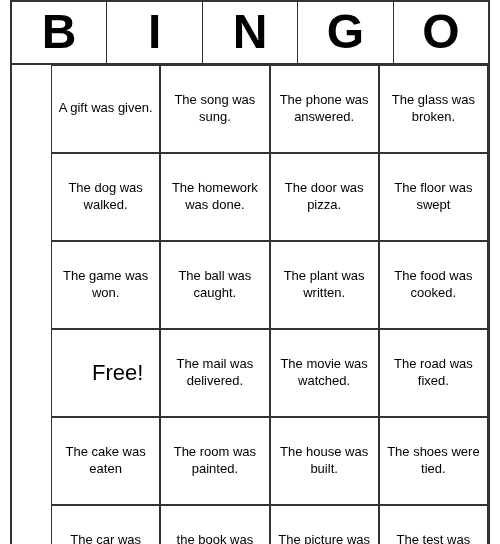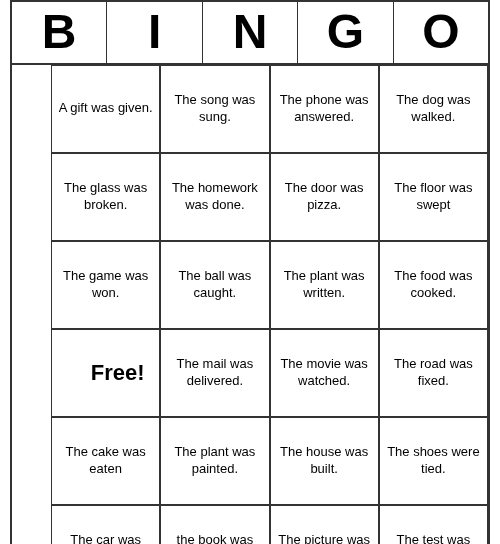--- a/index.html
+++ b/index.html
@@ -44,21 +44,21 @@
       display: flex;
       align-items: center;
       justify-content: center;
       text-align: center;
       padding: 6px 4px;
       font-size: 13px;
       line-height: 1.3;
     }
     .bingo-cell.free {
       font-size: 22px;
-      font-weight: bold;
+      font-weight: normal;
       padding-left: 28px;
     }
     .bingo-cell span {
       display: block;
     }
   </style>
 </head>
 <body>
 
 <div class="bingo-card">
@@ -73,24 +73,24 @@
   <div class="bingo-cell">
         <span>A gift was given.</span>
       </div>
       <div class="bingo-cell">
         <span>The song was sung.</span>
       </div>
       <div class="bingo-cell">
         <span>The phone was answered.</span>
       </div>
       <div class="bingo-cell">
-        <span>The dog was walked.</span>
+        <span>The glass was broken.</span>
       </div>
       <div class="bingo-cell">
-        <span>The glass was broken.</span>
+        <span>The dog was walked.</span>
       </div>
       <div class="bingo-cell">
         <span>The homework was done.</span>
       </div>
       <div class="bingo-cell">
         <span>The door was pizza.</span>
       </div>
       <div class="bingo-cell">
         <span>The floor was swept</span>
       </div>
@@ -115,21 +115,21 @@
       <div class="bingo-cell">
         <span>The movie was watched.</span>
       </div>
       <div class="bingo-cell">
         <span>The road was fixed.</span>
       </div>
       <div class="bingo-cell">
         <span>The cake was eaten</span>
       </div>
       <div class="bingo-cell">
-        <span>The plant was painted.</span>
+        <span>The room was painted.</span>
       </div>
       <div class="bingo-cell">
         <span>The house was built.</span>
       </div>
       <div class="bingo-cell">
         <span>The shoes were tied.</span>
       </div>
       <div class="bingo-cell">
         <span>The car was cleaned.</span>
       </div>

